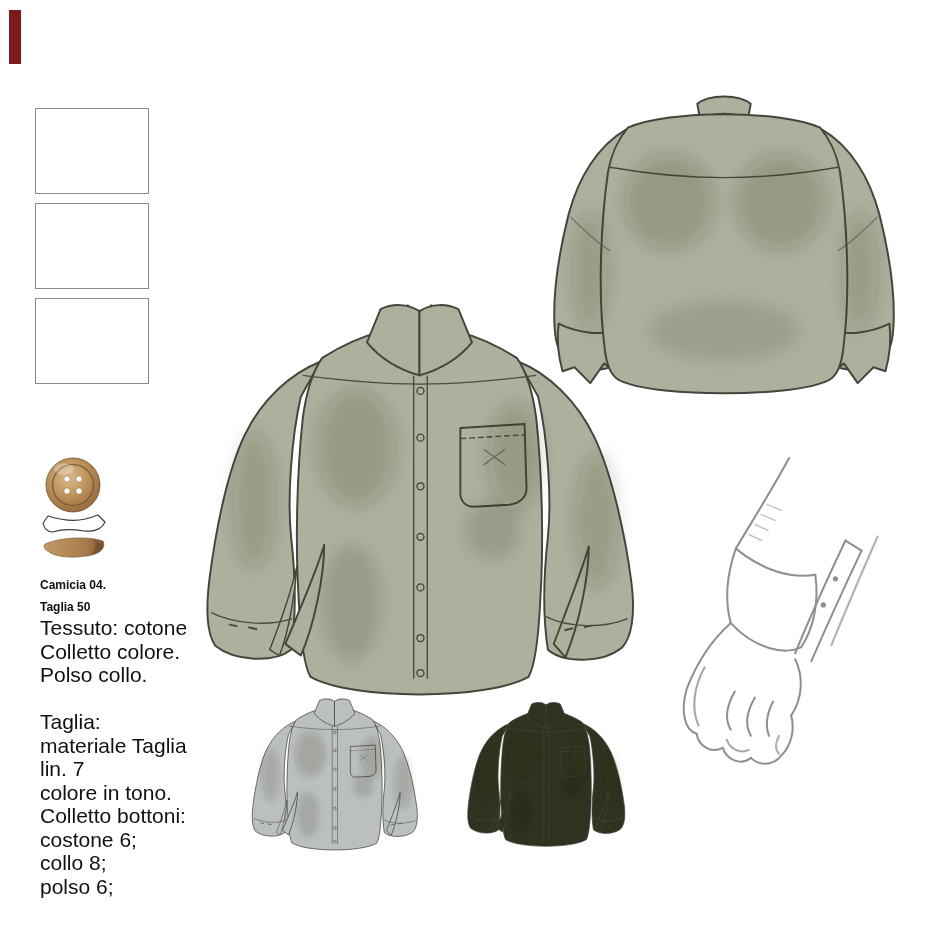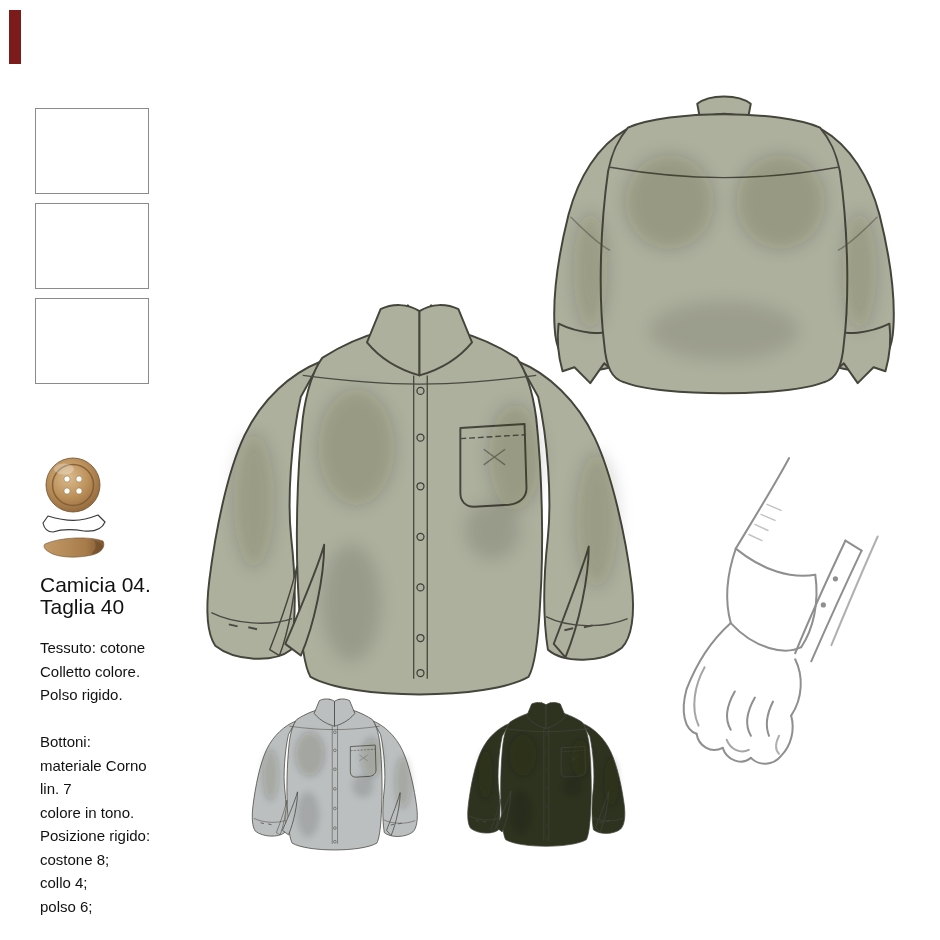--- a/index.html
+++ b/index.html
@@ -2,22 +2,22 @@
 <html><head>
 <meta charset="utf-8">
 <style>
   html,body{margin:0;padding:0;}
   body{width:940px;height:940px;position:relative;background:#ffffff;overflow:hidden;
        font-family:"Liberation Sans", sans-serif;color:#111;}
   .abs{position:absolute;}
   .red-marker{left:9px;top:10px;width:12px;height:54px;background:var(--c,#7b1b1b);}
   .swatch-box{left:35px;width:112px;height:84px;background:#fff;border:1px solid #8b8b8b;}
   #box1{top:108px}#box2{top:203px}#box3{top:298px}
-  .title-block{left:40px;top:574px;font-size:21px;font-weight:normal;line-height:22px;}
-  .spec-block{left:40px;top:636px;font-size:15px;line-height:23.5px;}
+  .title-block{left:40px;top:574px;font-size:12px;font-weight:bold;line-height:22px;}
+  .spec-block{left:40px;top:616px;font-size:21px;line-height:23.5px;}
   .spec-line{min-height:23.5px;white-space:pre;}
   svg{display:block;}
   .shirt{color:var(--shirt-fill,#aeb09e);}
 </style>
 </head>
 <body>
 
 <svg width="0" height="0" style="position:absolute" aria-hidden="true">
   <defs>
     <filter id="soft" x="-60%" y="-60%" width="220%" height="220%">
@@ -104,35 +104,35 @@
         <circle cx="43" cy="39" r="3.1"></circle>
     </g>
     <path d="M7,71 L12,64 C32,70 44,70 62,63 L69,70 C66,77 58,80 48,79 C36,77 26,77 17,80 C11,80 8,76 7,71 Z" fill="#ffffff" stroke="#3c3c3c" stroke-width="1.2" stroke-linejoin="round"></path>
     <path d="M9,92 C24,85 54,84 67,89 C70,95 65,101 56,103 C38,107 20,105 13,100 C8,97 7,94 9,92 Z" fill="url(#btnside)" stroke="#6e4f2c" stroke-width="0.6"></path>
     <path d="M58,88 C64,90 67,93 66,97 C64,100 60,102 55,102 C60,98 61,93 58,88 Z" fill="#6e4a28" opacity="0.6"></path>
   </svg>
 </div>
 
 <div class="abs title-block">
   <div>Camicia 04.</div>
-  <div>Taglia 40</div>
+  <div>Taglia 50</div>
 </div>
 
 <div class="abs spec-block">
   <div class="spec-line">Tessuto: cotone</div>
   <div class="spec-line">Colletto colore.</div>
-  <div class="spec-line">Polso rigido.</div>
+  <div class="spec-line">Polso collo.</div>
   <div class="spec-line"></div>
-  <div class="spec-line">Bottoni:</div>
-  <div class="spec-line">materiale Corno</div>
+  <div class="spec-line">Taglia:</div>
+  <div class="spec-line">materiale Taglia</div>
   <div class="spec-line">lin. 7</div>
   <div class="spec-line">colore in tono.</div>
-  <div class="spec-line">Posizione rigido:</div>
-  <div class="spec-line">costone 8;</div>
-  <div class="spec-line">collo 4;</div>
+  <div class="spec-line">Colletto bottoni:</div>
+  <div class="spec-line">costone 6;</div>
+  <div class="spec-line">collo 8;</div>
   <div class="spec-line">polso 6;</div>
 </div>
 
 <div class="abs" style="left: 550px; top: 88px; --shirt-fill: #aeb09e;">
   <svg width="348" height="312" viewBox="0 0 350 315">
     <g stroke="#45453c" stroke-width="2" fill="var(--shirt-fill,#aeb09e)" stroke-linejoin="round">
       <path d="M148,16 C160,6 190,6 202,16 L199,32 C186,24 164,24 151,32 Z"></path>
       <path d="M76,42 C48,58 28,90 18,128 C8,168 2,210 4,242 C5,262 12,276 24,281 C42,288 64,284 74,274 C80,240 78,198 74,164 C72,128 72,78 76,42 Z"></path>
       <path d="M274,42 C302,58 322,90 332,128 C342,168 348,210 346,242 C345,262 338,276 326,281 C308,288 286,284 276,274 C270,240 272,198 276,164 C278,128 278,78 274,42 Z"></path>
       <path d="M8,238 C28,248 52,250 73,244 L70,292 L54,278 L40,298 L24,282 L12,286 C8,272 6,254 8,238 Z"></path>

